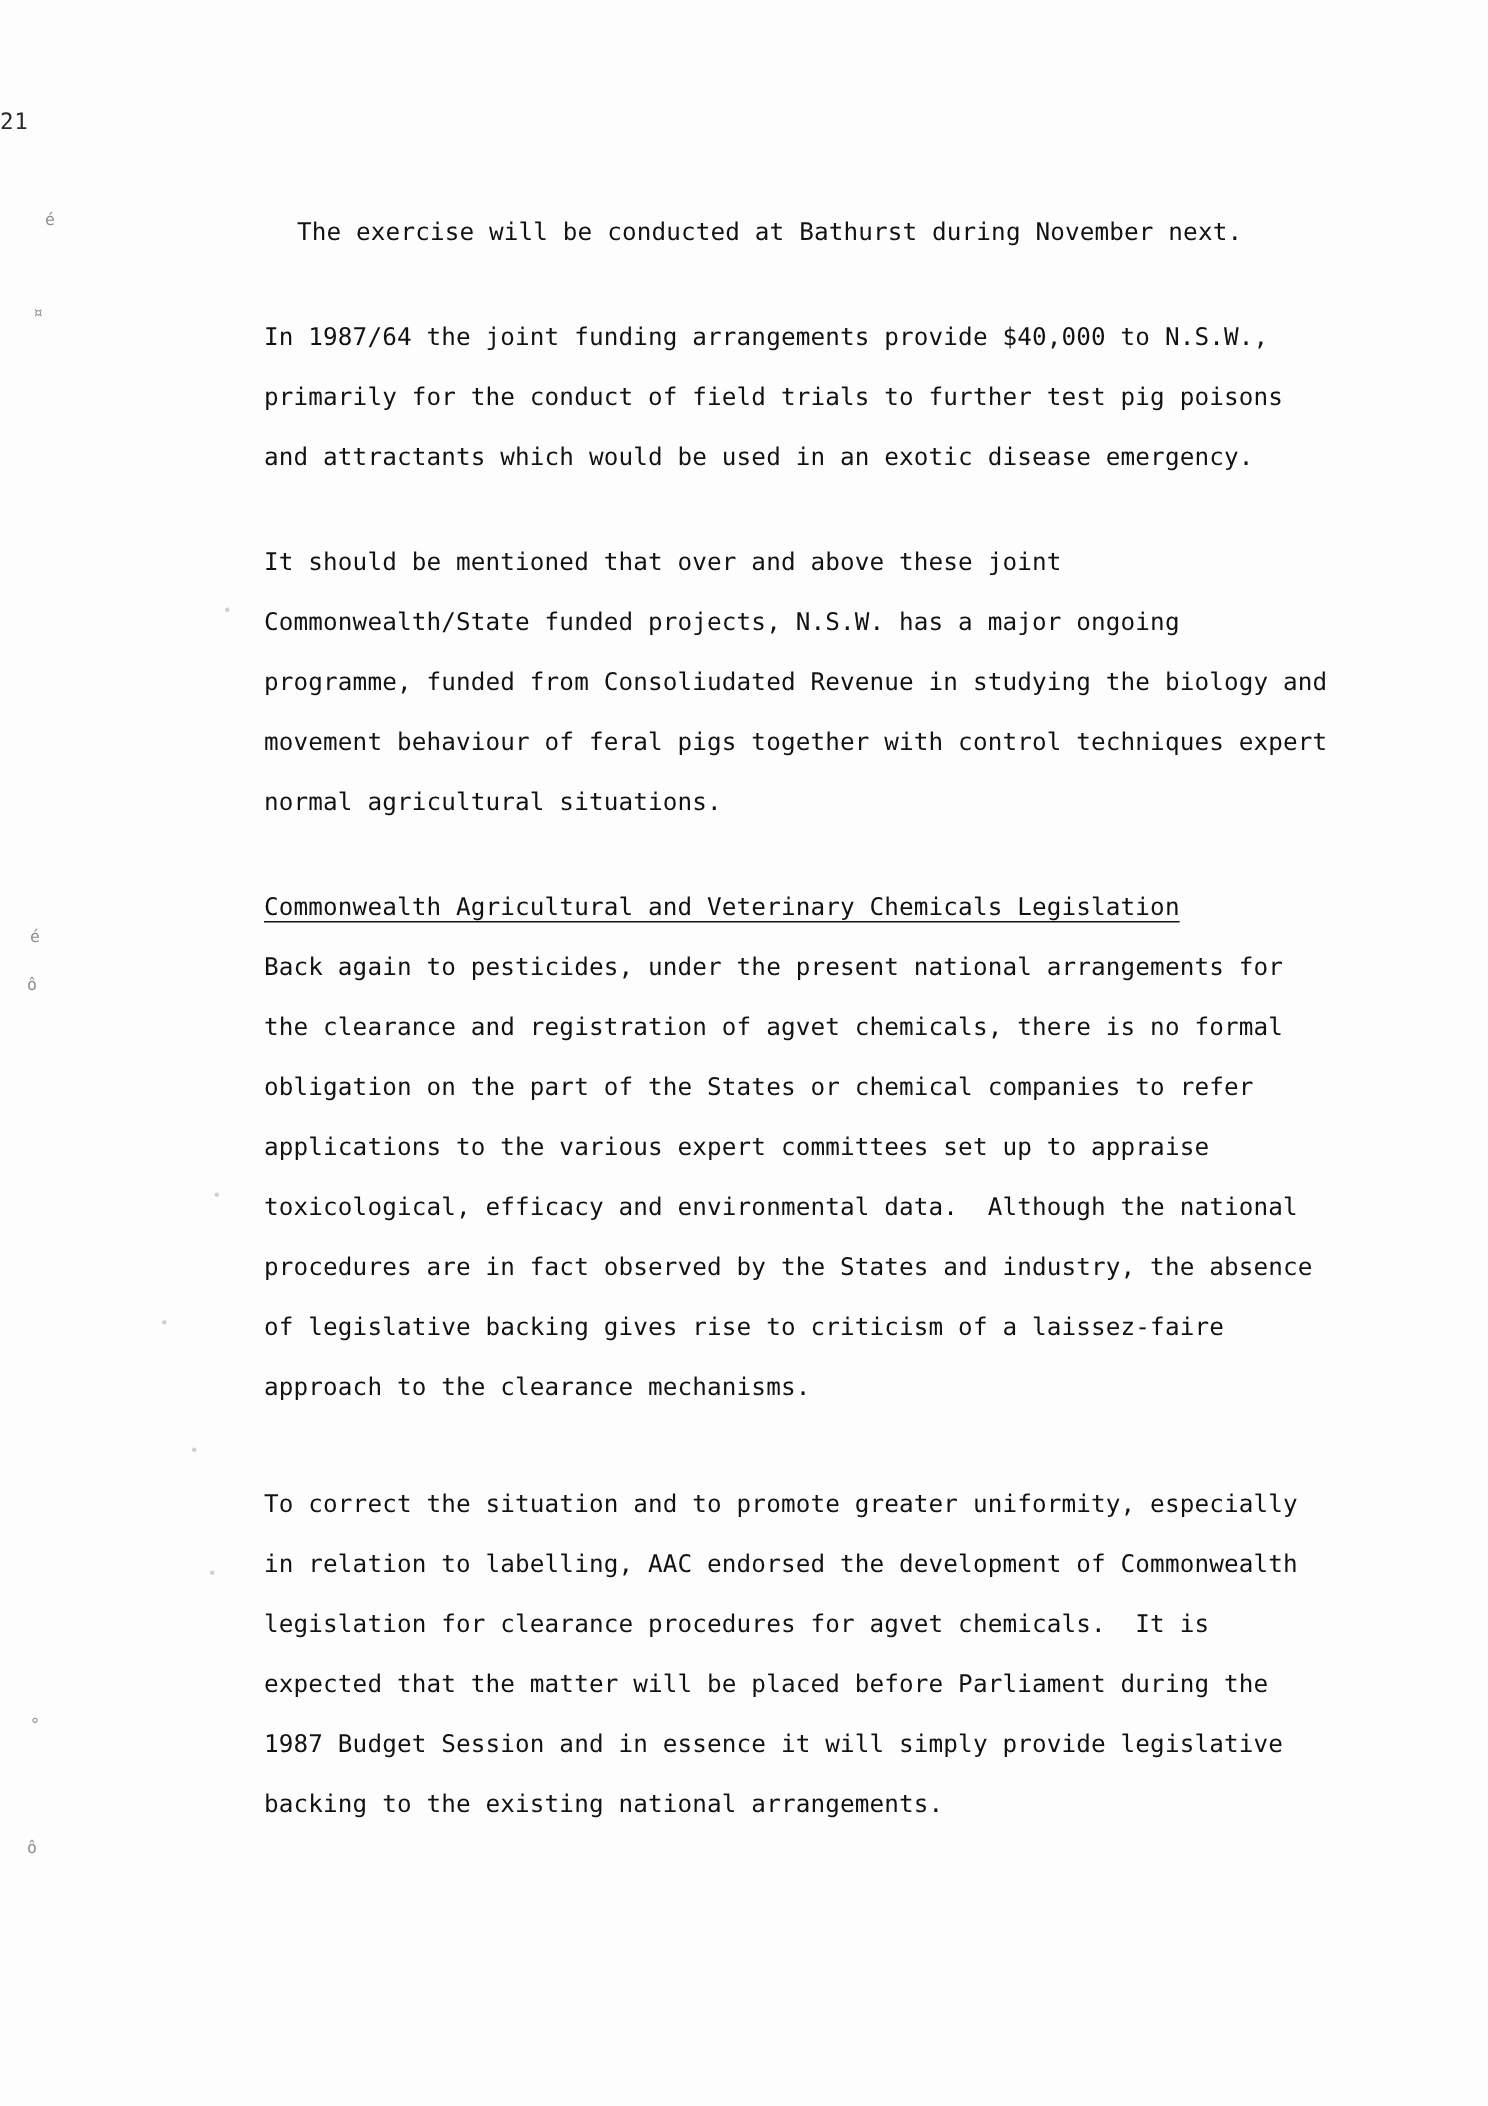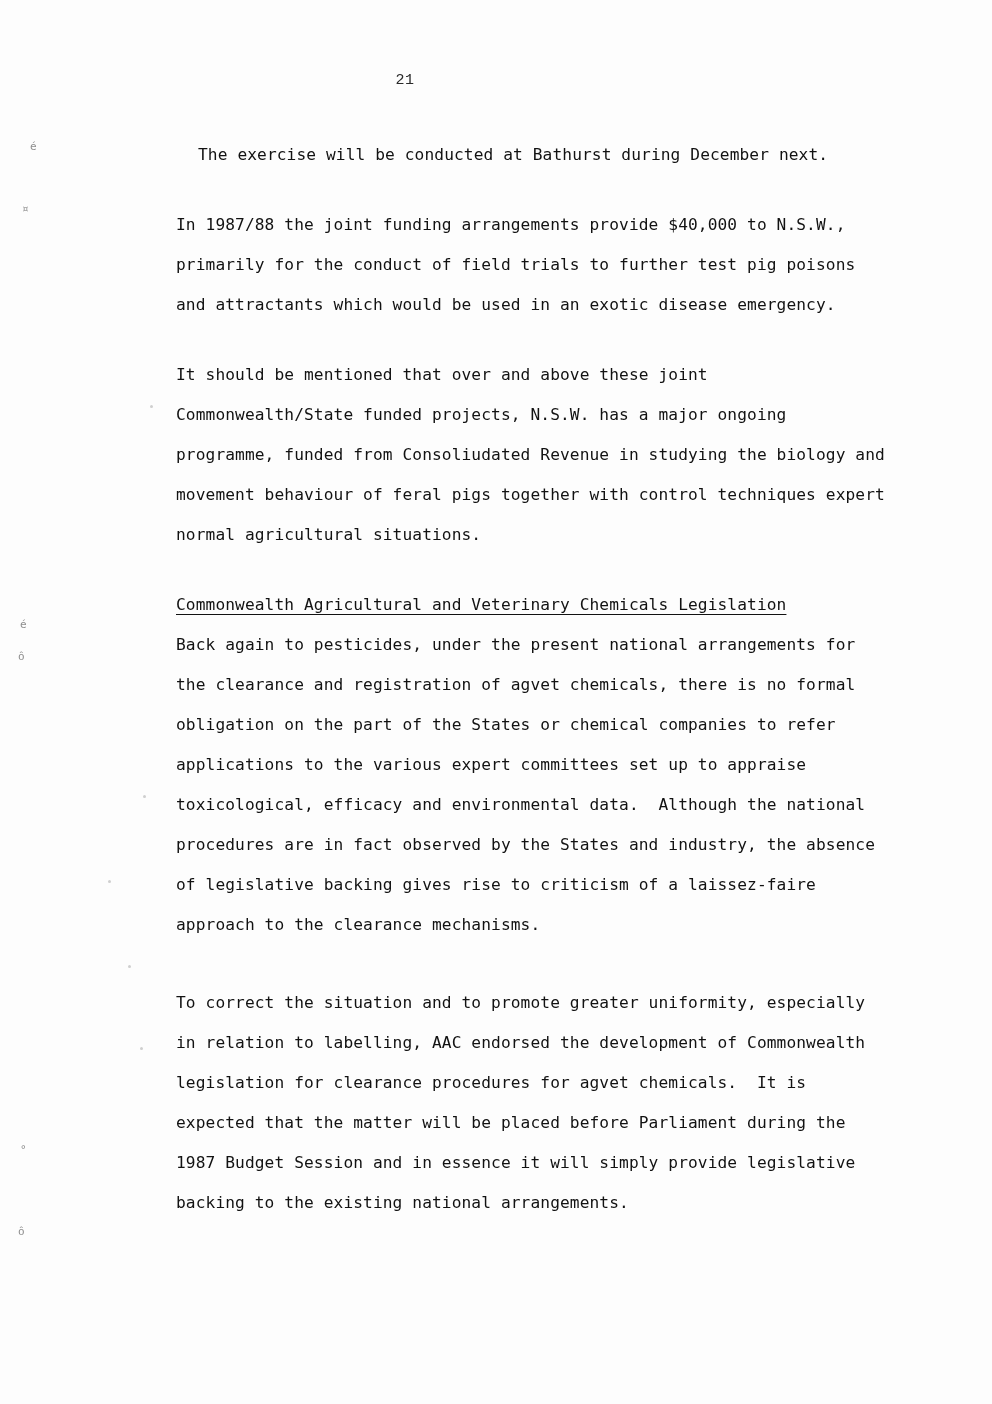--- a/index.html
+++ b/index.html
@@ -14,25 +14,24 @@
     background: #fdfdfd;
     font-family: "DejaVu Sans Mono", monospace;
     color: #1a1a1a;
     overflow: hidden;
   }
   .page-number {
     position: absolute;
     top: 72px;
     left: 0;
     width: 810px;
-    text-align: center;
+    text-align: left;
     font-size: 15px;
     letter-spacing: 0.5px;
     color: #2a2a2a;
-    font-family: Liberation Mono, monospace;
   }
   .body-area {
     position: absolute;
     left: 176px;
     top: 135px;
     width: 740px;
   }
   p.para {
     margin: 0 0 30px 0;
     font-size: 16.2px;
@@ -97,23 +96,23 @@
     <span class="speck" style="top:795px;left:143px;width:3px;height:3px;"></span>
     <span class="speck" style="top:880px;left:108px;width:3px;height:3px;"></span>
     <span class="speck" style="top:965px;left:128px;width:3px;height:3px;"></span>
     <span class="speck" style="top:1047px;left:140px;width:3px;height:3px;"></span>
   </div>
 
   <div class="page-number">21</div>
 
   <div class="body-area">
 
-    <p class="para indented">The exercise will be conducted at Bathurst during December next.</p>
+    <p class="para indented">The exercise will be conducted at Bathurst during November next.</p>
 
-    <p class="para">In 1987/88 the joint funding arrangements provide $40,000 to N.S.W.,
+    <p class="para">In 1987/64 the joint funding arrangements provide $40,000 to N.S.W.,
 primarily for the conduct of field trials to further test pig poisons
 and attractants which would be used in an exotic disease emergency.</p>
 
     <p class="para">It should be mentioned that over and above these joint
 Commonwealth/State funded projects, N.S.W. has a major ongoing
 programme, funded from Consoliudated Revenue in studying the biology and
 movement behaviour of feral pigs together with control techniques expert
 normal agricultural situations.</p>
 
     <div class="heading-wrap">

